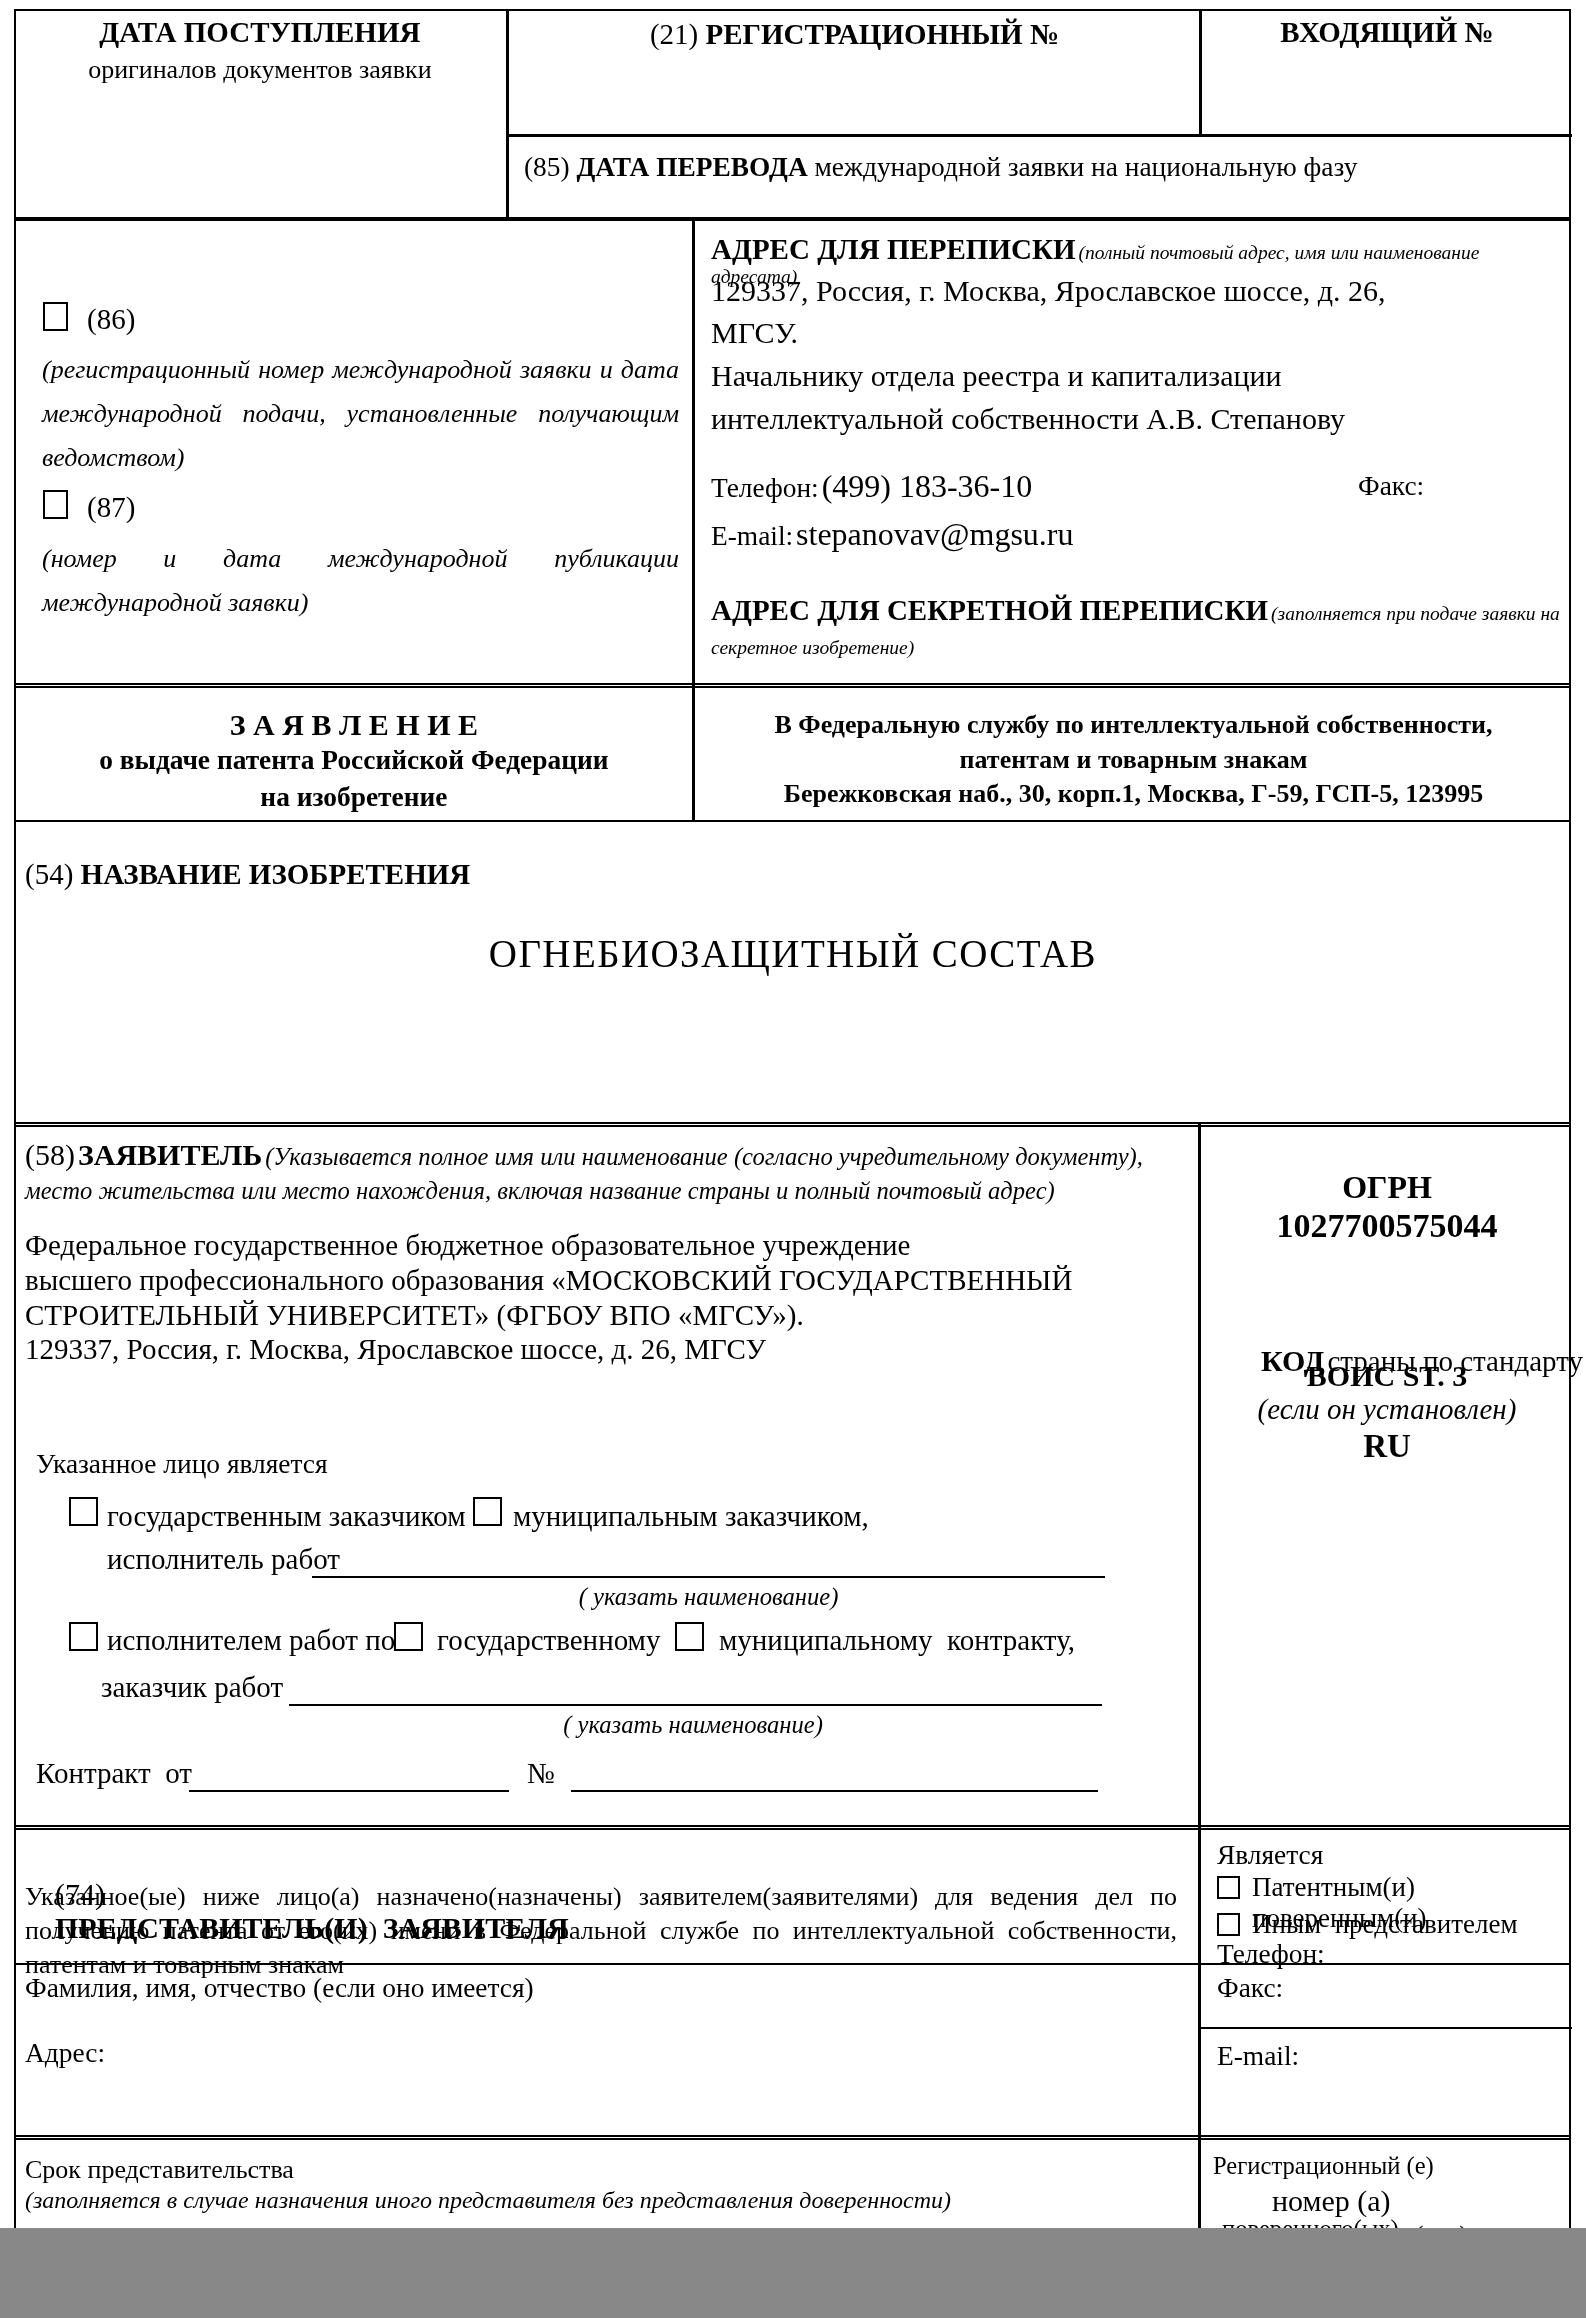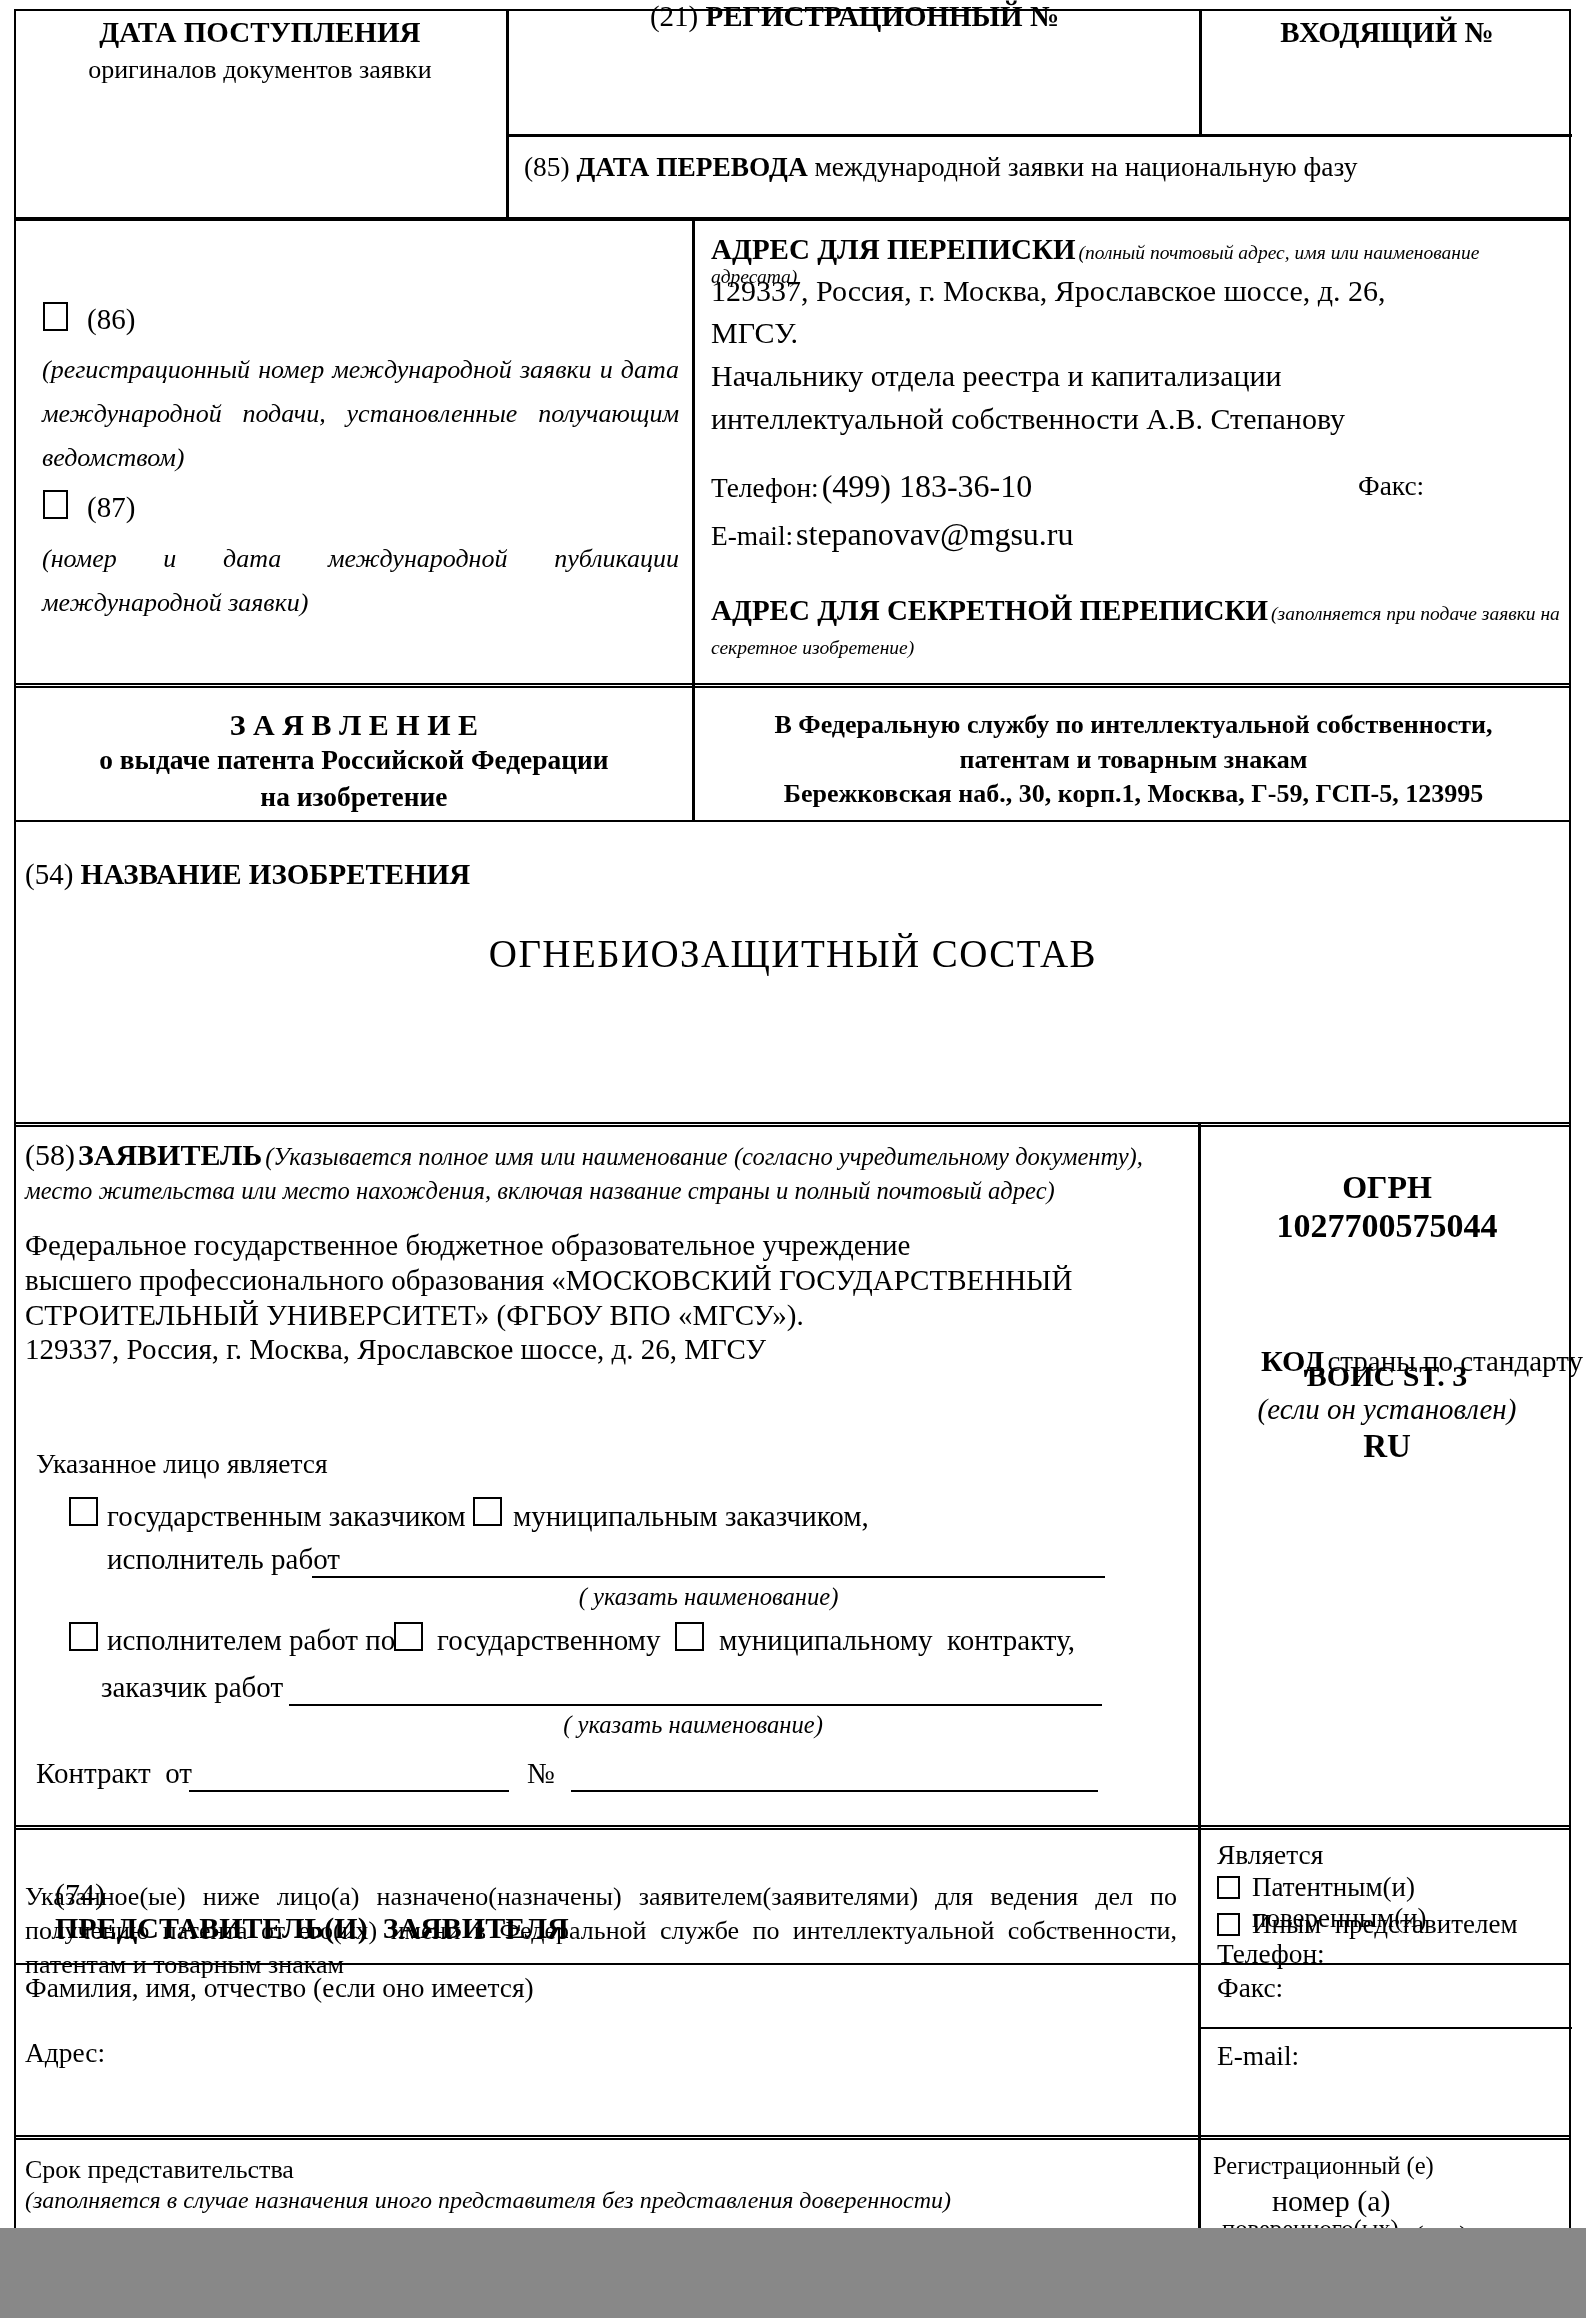--- a/index.html
+++ b/index.html
@@ -42,21 +42,21 @@
   <div class="dline" style="left:14.4px;top:2135px;width:1557px;"></div>
 
   <div class="vline" style="left:506px;top:8.7px;width:2.9px;height:212px;"></div>
   <div class="vline" style="left:1199px;top:8.7px;width:2.9px;height:128px;"></div>
   <div class="vline" style="left:692px;top:217px;width:2.9px;height:605px;"></div>
   <div class="vline" style="left:1198px;top:1122px;width:2.9px;height:1138px;"></div>
 
   <div class="t b c" style="left:14.4px;top:16px;width:491px;font-size:29px;">ДАТА ПОСТУПЛЕНИЯ</div>
   <div class="t c" style="left:14.4px;top:55px;width:491px;font-size:26px;">оригиналов документов заявки</div>
 
-  <div class="t c" style="left:509px;top:0;width:691px;font-size:29px;">
+  <div class="t c" style="left:509px;top:18px;width:691px;font-size:29px;">
     <span>(21)</span>
     <span class="b">РЕГИСТРАЦИОННЫЙ №</span>
   </div>
   <div class="t b c" style="left:1202px;top:16px;width:370px;font-size:29px;">ВХОДЯЩИЙ №</div>
 
   <div class="t" style="left:524px;top:152px;width:1033px;font-size:27.4px;">
     <span>(85)</span>
     <span class="b">ДАТА ПЕРЕВОДА</span>
     <span>международной заявки на национальную фазу</span>
   </div>

